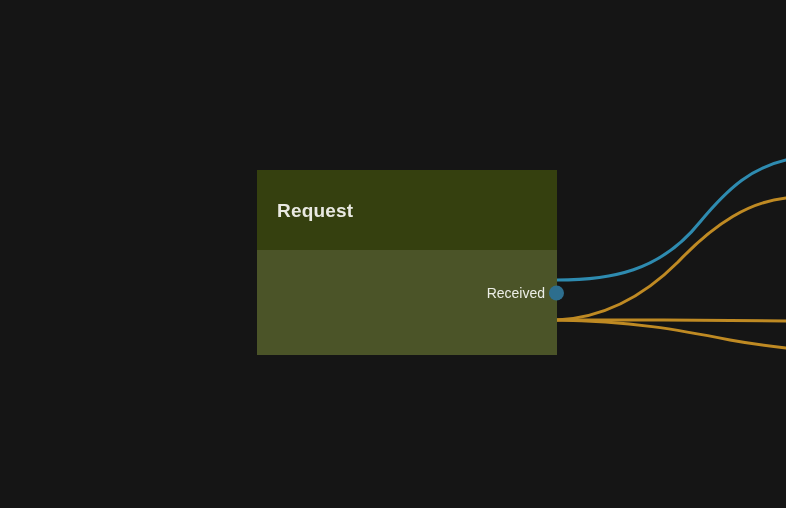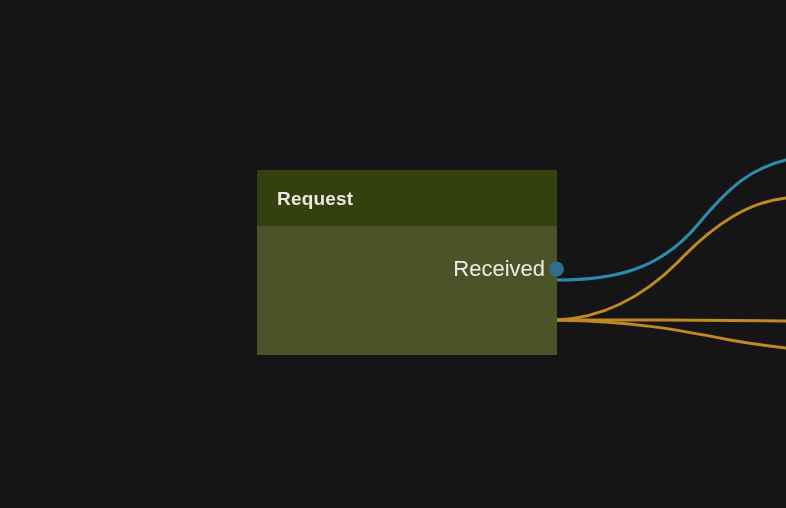--- a/index.html
+++ b/index.html
@@ -44,21 +44,21 @@
     top: 170px;
     width: 300px;
     height: 185px;
     z-index: 2;
     display: flex;
     flex-direction: column;
     background: #4b5428;
   }
 
   #node-header {
-    height: 56px;
+    height: 80px;
     background: #35400f;
     display: flex;
     align-items: center;
     padding: 0 0 0 20px;
     box-sizing: border-box;
     flex: none;
   }
   #node-title {
     color: #e9e9e2;
     font-size: 19px;
@@ -79,21 +79,21 @@
     height: 40px;
     display: flex;
     align-items: center;
     justify-content: flex-end;
     padding-right: 12px;
     box-sizing: border-box;
     position: relative;
   }
   .port-label {
     color: #eceee6;
-    font-size: 22px;
+    font-size: 14px;
     line-height: 1;
     white-space: nowrap;
   }
   .port-dot {
     position: absolute;
     right: -7px;
     top: 50%;
     transform: translateY(-50%);
     width: 15px;
     height: 15px;

